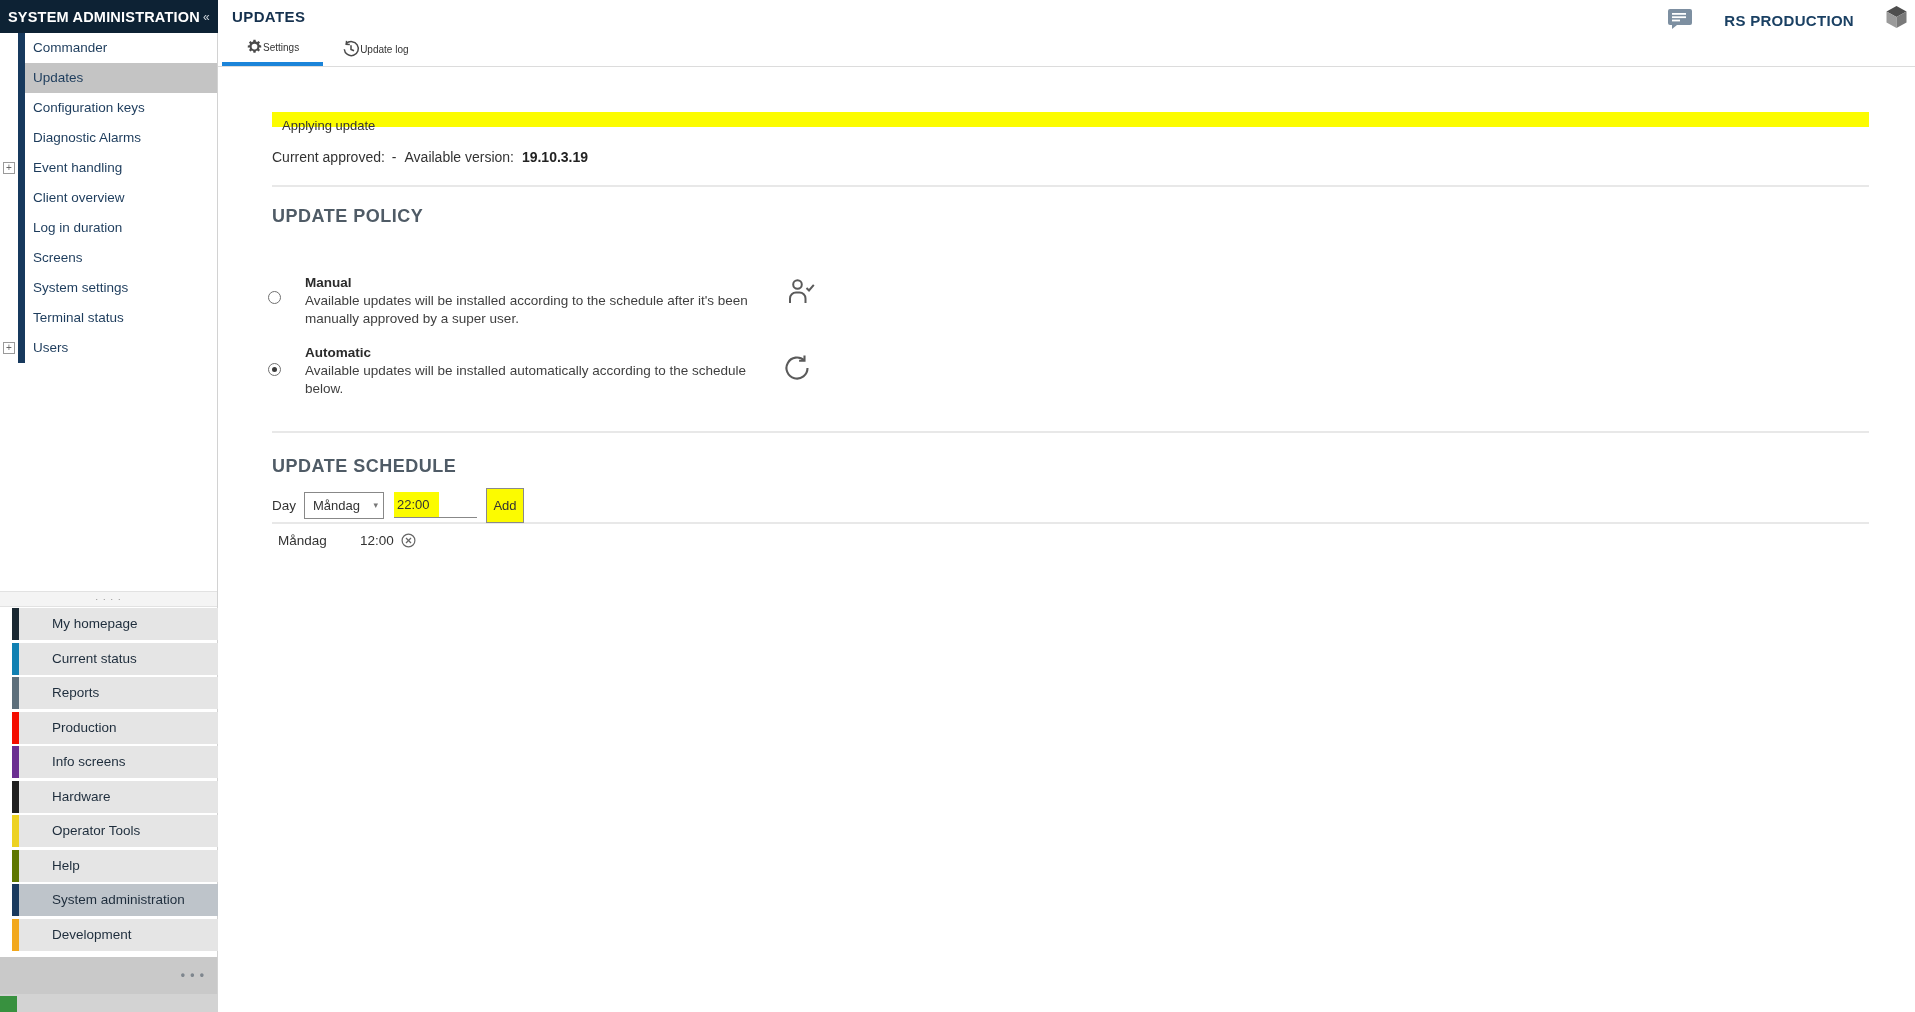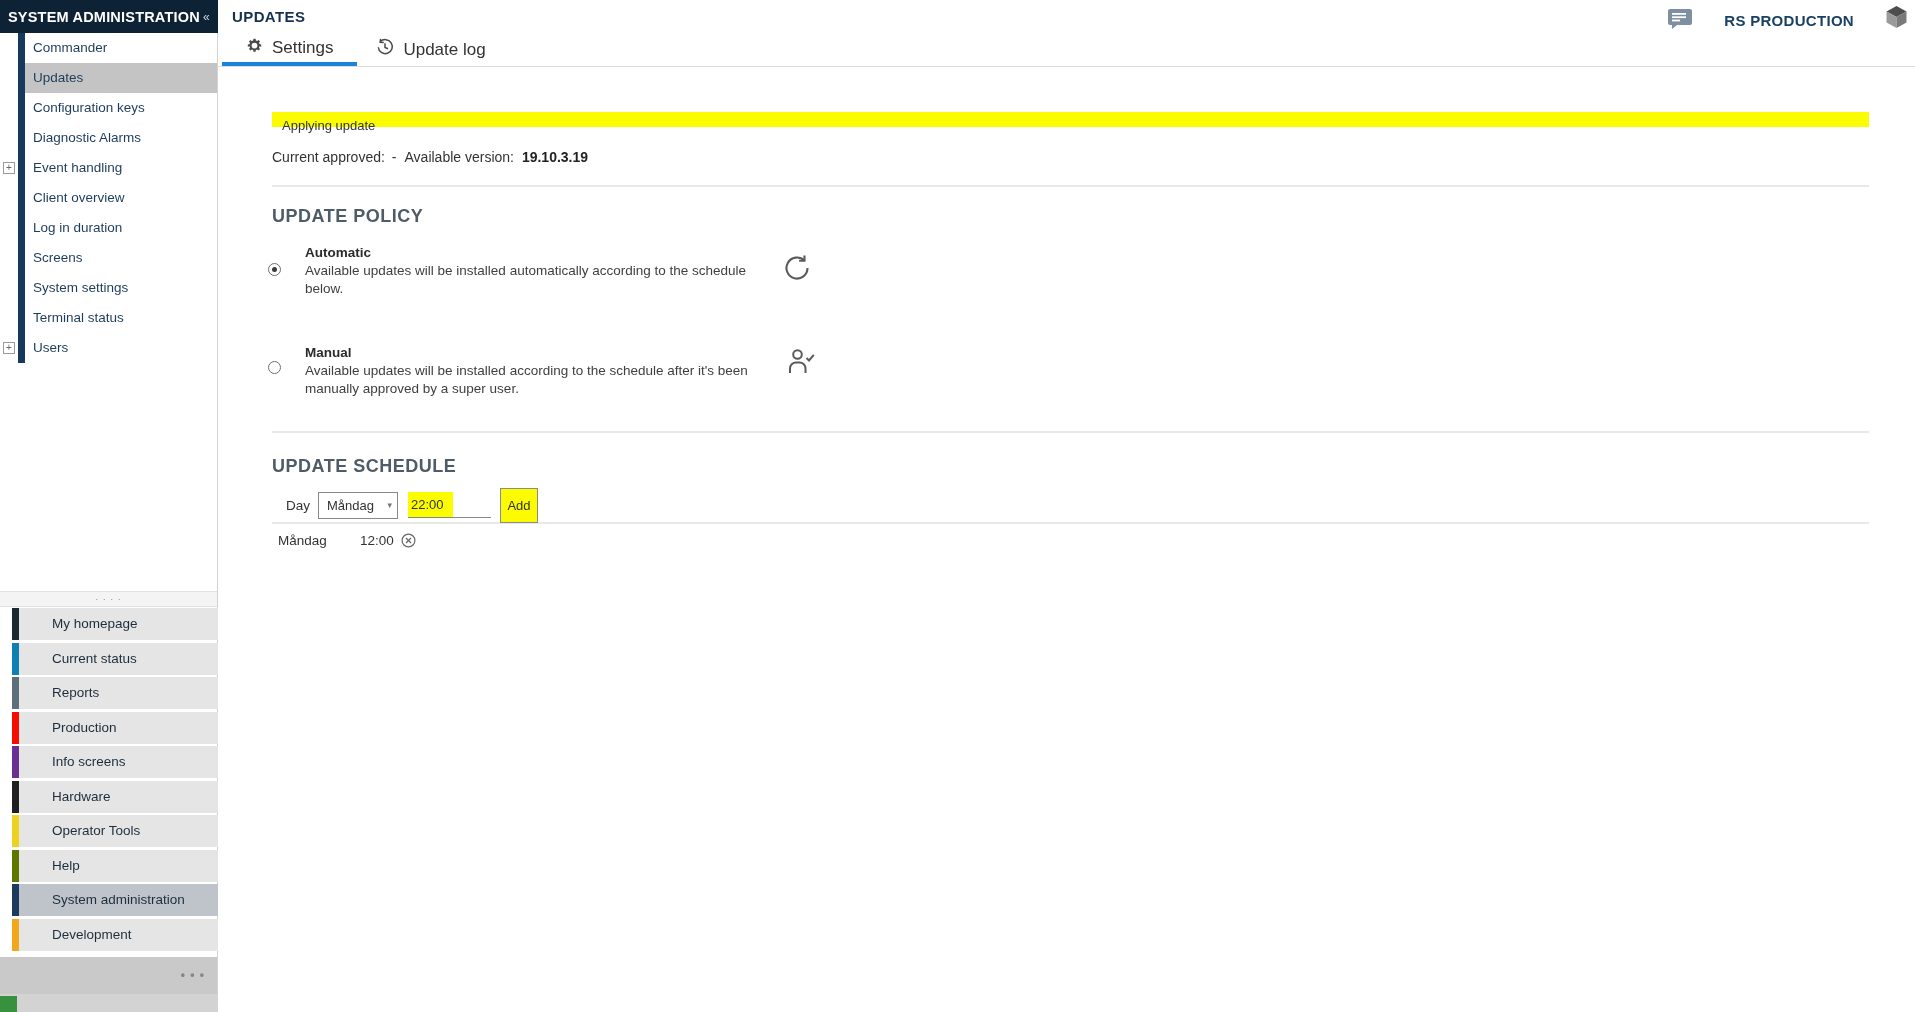--- a/index.html
+++ b/index.html
@@ -39,21 +39,21 @@
   .nav-item.selected { background:#bec4ca; }
   .overflow-block { position:absolute; left:0; top:924px; width:217px; height:37px; background:#c9c9c9;
     text-align:right; padding-right:12px; line-height:37px; color:#7e868e; font-size:12px;
     font-weight:bold; letter-spacing:1px; cursor:pointer; }
   .bottom-strip { position:absolute; left:0; top:994px; width:260px; height:18px; background:#d3d3d3; }
   .green-square { position:absolute; left:0; top:2px; width:17px; height:16px; background:#38913f; }
 
   
   .main { position:absolute; left:218px; top:33px; right:0; bottom:0; background:#fff; }
   .tabbar { height:34px; border-bottom:1px solid #dcdcdc; display:flex; align-items:stretch; padding-left:4px; }
-  .tab { display:flex; align-items:center; gap:9px; padding:0 24px 0 24px; font-size:17px; color:#333;
+  .tab { display:flex; align-items:center; padding:0 24px 0 24px; font-size:10px; color:#333;
     cursor:pointer; }
   .tab.active { border-bottom:4px solid #1b84d9; }
   .tab2 { padding-left:19px; }
   .content { position:relative; padding-left:54px; padding-right:46px; }
 
   .banner { margin-top:45px; height:15px; line-height:27px; background:#fcfc00; color:#333;
     font-size:13px; padding-left:10px; }
   .version-line { margin-top:22px; font-size:14px; color:#333; }
   .version-line .sep { margin:0 5px 0 3px; }
   .version-line .val { font-weight:bold; color:#222; margin-left:4px; }
@@ -68,21 +68,21 @@
     position:relative; flex:0 0 auto; cursor:pointer; }
   .option.auto .radio { margin-top:19px; } .option.manual .radio { margin-top:17px; }
   .radio.checked::after { content:""; position:absolute; left:3px; top:3px; width:5px; height:5px;
     border-radius:50%; background:#3b3b3b; }
   .opt-text { margin-left:24px; }
   .opt-title { font-size:13.5px; font-weight:bold; color:#2b2b2b; line-height:17px; }
   .opt-desc { font-size:13.5px; color:#3f3f3f; line-height:18px; max-width:480px; margin-top:1px; }
   .opt-icon { position:absolute; top:8px; left:513px; }
   .option.manual .opt-icon { top:2px; left:517px; }
 
-  .day-row { margin-top:13px; margin-left:14px; height:28px; display:flex; align-items:center; }
+  .day-row { margin-top:13px; margin-left:0; height:28px; display:flex; align-items:center; }
   .day-label { font-size:13.5px; color:#333; }
   .day-select { margin-left:8px; width:80px; height:27px; border:1px solid #888; background:#fff;
     display:flex; align-items:center; padding:0 5px 0 8px; font-size:13px; color:#333; cursor:pointer; }
   .day-select .arrow { margin-left:auto; font-size:9px; color:#777; }
   .time-input { margin-left:10px; width:83px; height:26px; border:none; border-bottom:1px solid #888;
     font-size:13px; color:#333; padding:0 0 0 3px; outline:none; font-family:inherit;
     background:linear-gradient(to right,#fcfc00 0px,#fcfc00 45px,transparent 45px); }
   .add-btn { margin-left:9px; width:38px; height:35px; border:1px solid #8a8a8a; background:#fcfb00;
     font-size:13px; color:#333; cursor:pointer; font-family:inherit; }
 
@@ -194,49 +194,49 @@
         <span>Current approved:</span>
         <span class="sep">-</span>
         <span>Available version:</span>
         <span class="val">19.10.3.19</span>
       </div>
 
       <div class="rule rule1"></div>
 
       <h2 class="section-heading">UPDATE POLICY</h2>
 
-      <div class="option auto">
-        <span class="radio checked"></span>
-        <div class="opt-text">
-          <div class="opt-title">Automatic</div>
-          <div class="opt-desc">Available updates will be installed automatically according to the schedule below.</div>
-        </div>
-        <span class="opt-icon">
-          <svg width="32" height="32" viewBox="0 0 32 32">
-            <path d="M26.5 16a10.5 10.5 0 1 1-3.2-7.5" fill="none" stroke="#5a5a5a" stroke-width="2.1"></path>
-            <polyline points="23.5,3.4 23.5,8.8 18.1,8.8" fill="none" stroke="#5a5a5a" stroke-width="2.1"></polyline>
-          </svg>
-        </span>
-      </div>
-
       <div class="option manual">
         <span class="radio"></span>
         <div class="opt-text">
           <div class="opt-title">Manual</div>
           <div class="opt-desc">Available updates will be installed according to the schedule after it's been manually approved by a super user.</div>
         </div>
         <span class="opt-icon">
           <svg width="30" height="30" viewBox="0 0 30 30">
             <circle cx="12.5" cy="8.5" r="4.3" fill="none" stroke="#5a5a5a" stroke-width="2"></circle>
             <path d="M5 27v-4.5a6 6 0 0 1 6-6h3.5a6 6 0 0 1 6 6V27" fill="none" stroke="#5a5a5a" stroke-width="2"></path>
             <polyline points="21.5,12 24,14.5 28.8,8.8" fill="none" stroke="#5a5a5a" stroke-width="2"></polyline>
           </svg>
         </span>
       </div>
 
+      <div class="option auto">
+        <span class="radio checked"></span>
+        <div class="opt-text">
+          <div class="opt-title">Automatic</div>
+          <div class="opt-desc">Available updates will be installed automatically according to the schedule below.</div>
+        </div>
+        <span class="opt-icon">
+          <svg width="32" height="32" viewBox="0 0 32 32">
+            <path d="M26.5 16a10.5 10.5 0 1 1-3.2-7.5" fill="none" stroke="#5a5a5a" stroke-width="2.1"></path>
+            <polyline points="23.5,3.4 23.5,8.8 18.1,8.8" fill="none" stroke="#5a5a5a" stroke-width="2.1"></polyline>
+          </svg>
+        </span>
+      </div>
+
       <div class="rule rule2"></div>
 
       <h2 class="section-heading h2">UPDATE SCHEDULE</h2>
 
       <div class="day-row">
         <span class="day-label">Day</span>
         <div class="day-select">
           <span>Måndag</span>
           <span class="arrow">▾</span>
         </div>

